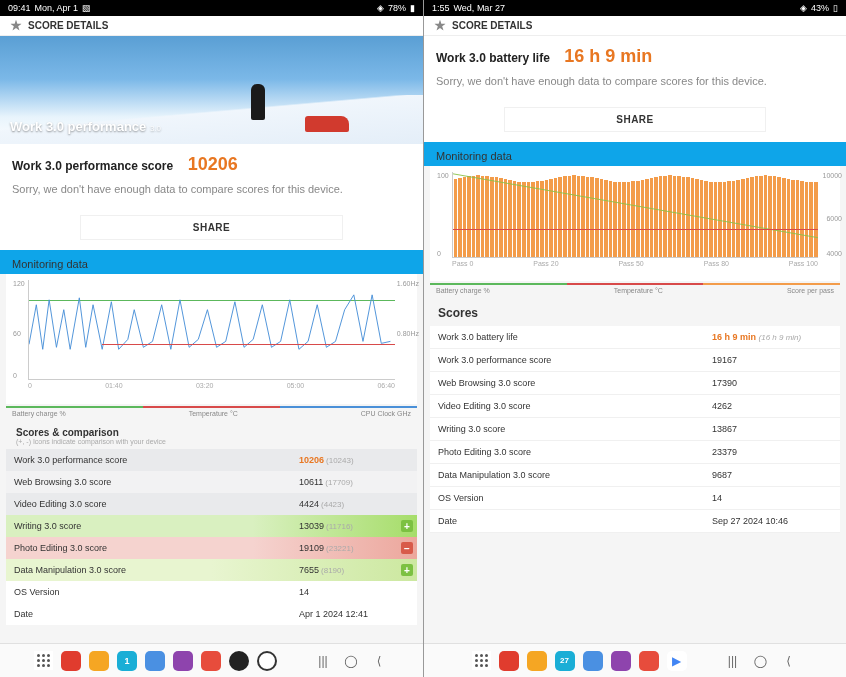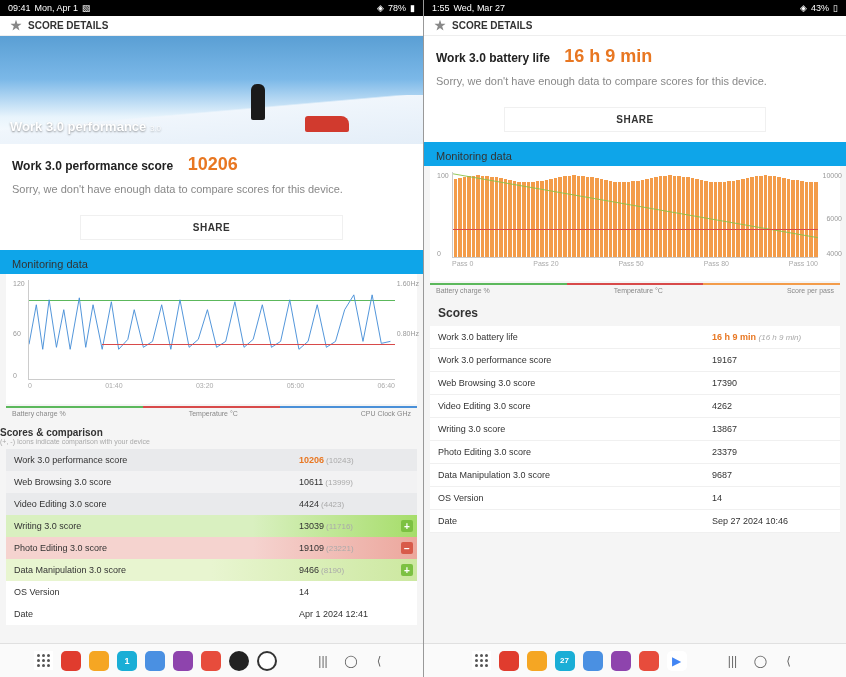--- a/index.html
+++ b/index.html
@@ -44,21 +44,21 @@
 .red-line { position: absolute; left: 0; right: 0; top: 65%; border-top: 1px solid #d84a4a; }
 .axis-row { display: flex; justify-content: space-between; font-size: 7px; color: #aaa; margin: 2px 16px 0; }
 
 .legend-row { display: flex; margin: 2px 6px; gap: 0; }
 .legend-row .seg { flex: 1; height: 2px; }
 .legend-labels { display: flex; justify-content: space-between; font-size: 7px; color: #888; margin: 2px 12px 6px; }
 
 .detailed-btn-row { padding: 6px 12px; }
 .detailed-btn { padding: 6px 10px; background: #fff; border: 1px solid #ddd; font-size: 9px; font-weight: 600; color: #333; cursor: pointer; }
 
-.comp-header { padding: 4px 0; }
+.comp-header { padding: 4px 16px; }
 .comp-header .t { font-size: 10px; font-weight: 600; color: #333; }
 .comp-header .s { font-size: 7px; color: #aaa; }
 
 .scores-table { margin: 0 6px; }
 .scores-table .row { display: flex; justify-content: space-between; align-items: center; padding: 6px 8px; font-size: 9px; color: #333; position: relative; }
 .scores-table .row .label { flex: 1; }
 .scores-table .row .val { text-align: left; min-width: 110px; }
 .scores-table .row .val .prim { color: #e87722; font-weight: 700; }
 .scores-table .row .val .prim.plain { color: #333; font-weight: 400; }
 .scores-table .row .val .sec { color: #aaa; font-size: 8px; margin-left: 2px; }
@@ -169,39 +169,39 @@
     <div class="s">(+, -) Icons indicate comparison with your device</div>
   </div>
 
   <div class="scores-table" id="left-rows">
       <div class="row bg-gray">
         <span class="label">Work 3.0 performance score</span>
     <span class="val"><span class="prim">10206</span><span class="sec">(10243)</span></span>
       </div>
       <div class="row bg-ltgray">
         <span class="label">Web Browsing 3.0 score</span>
-    <span class="val"><span class="prim plain">10611</span><span class="sec">(13999)</span></span>
+    <span class="val"><span class="prim plain">10611</span><span class="sec">(17709)</span></span>
       </div>
       <div class="row bg-gray">
         <span class="label">Video Editing 3.0 score</span>
     <span class="val"><span class="prim plain">4424</span><span class="sec">(4423)</span></span>
       </div>
       <div class="row bg-green-grad">
         <span class="label">Writing 3.0 score</span>
     <span class="val"><span class="prim plain">13039</span><span class="sec">(11716)</span></span>
         <span class="badge badge-green">+</span>
       </div>
       <div class="row bg-red-grad">
         <span class="label">Photo Editing 3.0 score</span>
     <span class="val"><span class="prim plain">19109</span><span class="sec">(23221)</span></span>
         <span class="badge badge-red">−</span>
       </div>
       <div class="row bg-green-grad2">
         <span class="label">Data Manipulation 3.0 score</span>
-    <span class="val"><span class="prim plain">9466</span><span class="sec">(8190)</span></span>
+    <span class="val"><span class="prim plain">7655</span><span class="sec">(8190)</span></span>
         <span class="badge badge-green">+</span>
       </div>
       <div class="row bg-white">
         <span class="label">OS Version</span>
     <span class="val"><span class="prim plain">14</span></span>
       </div>
       <div class="row bg-white">
         <span class="label">Date</span>
     <span class="val"><span class="prim plain">Apr 1 2024 12:41</span></span>
       </div>

